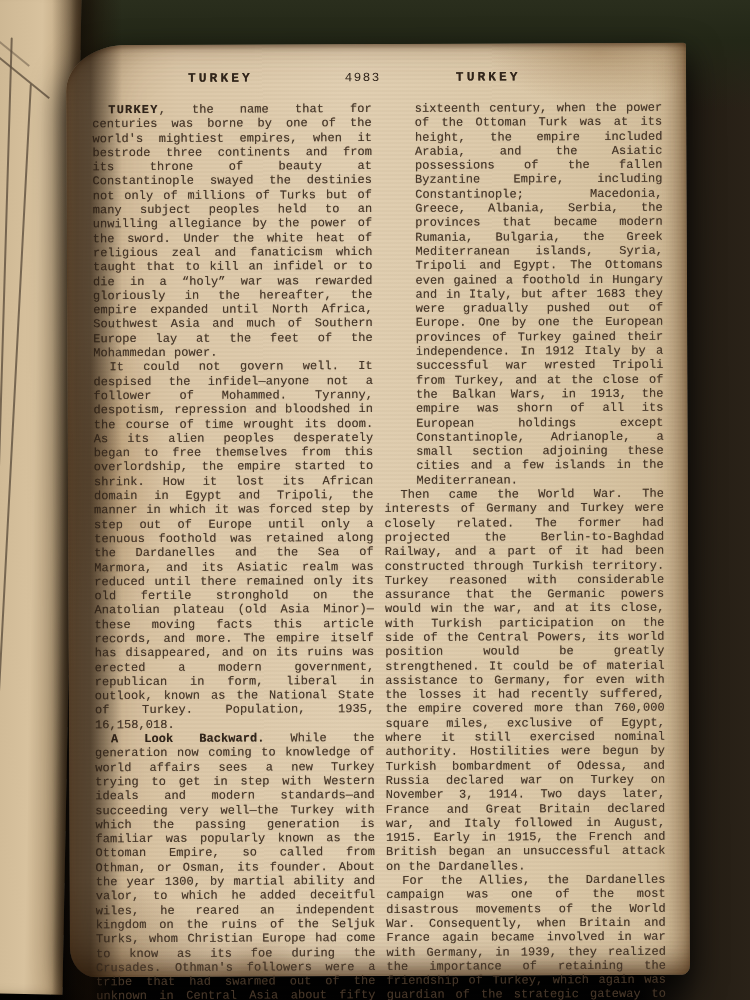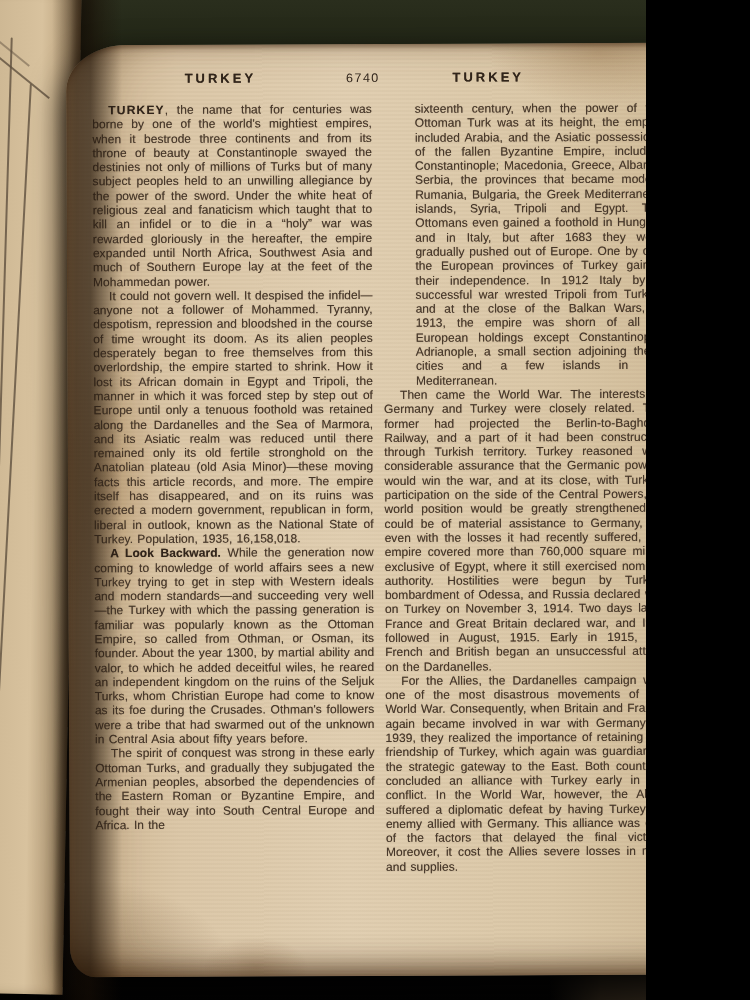--- a/index.html
+++ b/index.html
@@ -1,23 +1,23 @@
 <!DOCTYPE html>
 <html style="--paper: #dcc8a9; --paper-edge: #b99c74; --ink: #46372a; --ink-strong: #30241a; --bg: #100e0a;"><head>
 <meta charset="utf-8">
 <style>
   html,body{margin:0;padding:0;background:#000;}
   .photo{
-    position:relative;width:646px;height:1000px;overflow:hidden;
+    position:relative;width:750px;height:1000px;overflow:hidden;
     background:
       linear-gradient(180deg, #2a2e1d 0%, #232717 4%, rgba(18,16,11,0) 11%),
       linear-gradient(270deg, #2a2218 0%, #241d14 7%, rgba(12,10,8,0) 15%),
       linear-gradient(0deg, #020202 0%, #090807 5%, rgba(10,9,7,0) 13%),
       #100e0a;
-    font-family:Liberation Sans, sans-serif;
+    font-family:Liberation Mono, monospace;
   }
   
   .facing{
     position:absolute;left:-14px;top:-8px;width:86px;height:1002px;
     background:linear-gradient(to right,#cdb793 0%,#d8c29e 55%,#b89f7a 88%,#8a7252 100%);
     transform:rotate(1.1deg);
     box-shadow:inset -10px 0 14px -6px rgba(50,32,14,0.75), 6px 0 14px rgba(0,0,0,0.55);
   }
   .fline{position:absolute;background:rgba(95,80,62,0.8);width:1.6px;border-radius:1px;}
   .fline.l1{left:16px;top:46px;height:912px;transform:rotate(0.6deg);transform-origin:top;}
@@ -90,21 +90,21 @@
     <div class="fdiag"></div>
     <div class="fdiag d2"></div>
   </div>
 
   <div class="page">
     <div class="grain"></div>
     <div class="page-inner">
 
       <div class="runhead">
         <span class="head left-head">TURKEY</span>
-        <span class="pagenum">6740</span>
+        <span class="pagenum">4983</span>
         <span class="head right-head">TURKEY</span>
       </div>
 
       <div class="cols">
 
         <div class="col">
           <p class="para"><span class="entry-word">TURKEY</span><span>, the name that for centuries was borne by one of the world's mightiest empires, when it bestrode three continents and from its throne of beauty at Constantinople swayed the destinies not only of millions of Turks but of many subject peoples held to an unwilling allegiance by the power of the sword. Under the white heat of religious zeal and fanaticism which taught that to kill an infidel or to die in a “holy” war was rewarded gloriously in the hereafter, the empire expanded until North Africa, Southwest Asia and much of Southern Europe lay at the feet of the Mohammedan power.</span></p>
           <p class="para"><span>It could not govern well. It despised the infidel—anyone not a follower of Mohammed. Tyranny, despotism, repression and bloodshed in the course of time wrought its doom. As its alien peoples desperately began to free themselves from this overlordship, the empire started to shrink. How it lost its African domain in Egypt and Tripoli, the manner in which it was forced step by step out of Europe until only a tenuous foothold was retained along the Dardanelles and the Sea of Marmora, and its Asiatic realm was reduced until there remained only its old fertile stronghold on the Anatolian plateau (old Asia Minor)—these moving facts this article records, and more. The empire itself has disappeared, and on its ruins was erected a modern government, republican in form, liberal in outlook, known as the National State of Turkey. Population, 1935, 16,158,018.</span></p>
           <p class="para"><span class="section-head">A Look Backward.</span><span> While the generation now coming to knowledge of world affairs sees a new Turkey trying to get in step with Western ideals and modern standards—and succeeding very well—the Turkey with which the passing generation is familiar was popularly known as the Ottoman Empire, so called from Othman, or Osman, its founder. About the year 1300, by martial ability and valor, to which he added deceitful wiles, he reared an independent kingdom on the ruins of the Seljuk Turks, whom Christian Europe had come to know as its foe during the Crusades. Othman's followers were a tribe that had swarmed out of the unknown in Central Asia about fifty years before.</span></p>
           <p class="para"><span>The spirit of conquest was strong in these early Ottoman Turks, and gradually they subjugated the Armenian peoples, absorbed the dependencies of the Eastern Roman or Byzantine Empire, and fought their way into South Central Europe and Africa. In the</span></p>

